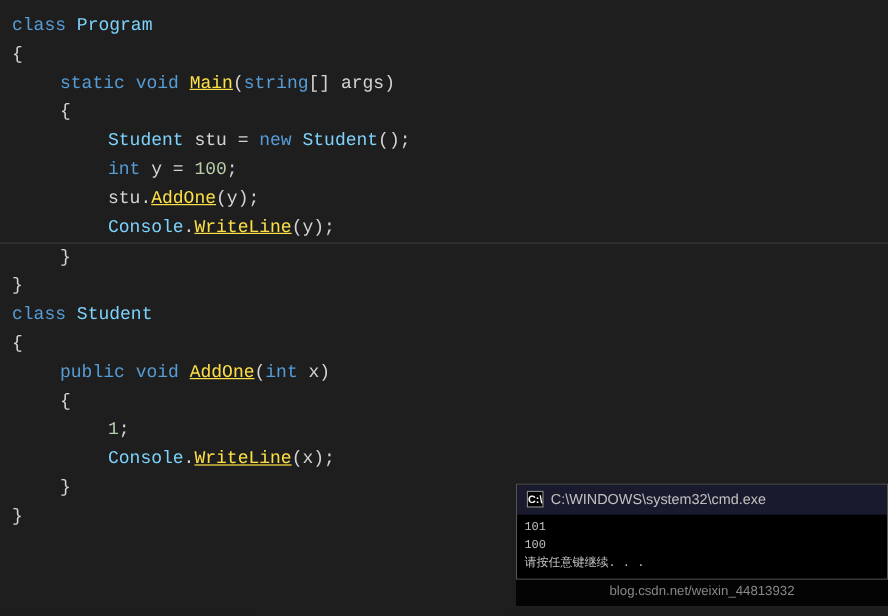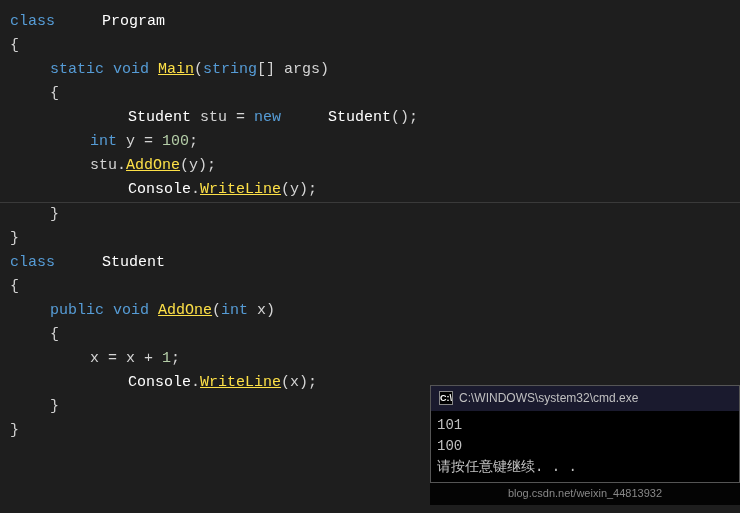--- a/index.html
+++ b/index.html
@@ -28,21 +28,21 @@
       padding: 0 10px 0 10px;
       white-space: pre;
       text-align: center;
     }
 
     
     .kw { color: #569cd6; } 
     .plain { color: #d4d4d4; } 
     .method { color: #fde047; text-decoration: underline; }
     .number { color: #b5cea8; }
-    .cyan { color: #ffffff; margin-left: 38px; }
+    .cyan { color: #7dd3fc; }
 
     
     .cmd-overlay {
       position: absolute;
       bottom: 30px;
       right: 0px;
       width: 310px;
       background: #000000;
       border: 1px solid #555;
       z-index: 10;
@@ -68,21 +68,21 @@
       align-items: center;
       justify-content: center;
       font-size: 9px;
       color: #fff;
       font-weight: bold;
     }
 
     .cmd-body {
       padding: 4px 6px;
       font-family: 'Consolas', 'Courier New', monospace;
-      font-size: 14px;
+      font-size: 10px;
       color: #c0c0c0;
       background: #000;
     }
 
     .cmd-line {
       display: block;
       line-height: 1.5;
     }
 
     .watermark {
@@ -116,21 +116,21 @@
     <div class="line"><span style="display: inline-block; width: 80px;"></span><span class="kw">int</span><span class="plain"> y = </span><span class="number">100</span><span class="plain">;</span></div>
     <div class="line"><span style="display: inline-block; width: 80px;"></span><span class="plain">stu.</span><span class="method">AddOne</span><span class="plain">(y);</span></div>
     <div class="line separator-line"><span style="display: inline-block; width: 80px;"></span><span class="cyan">Console</span><span class="plain">.</span><span class="method">WriteLine</span><span class="plain">(y);</span></div>
     <div class="line"><span style="display: inline-block; width: 0px;"></span></div>
     <div class="line"><span style="display: inline-block; width: 40px;"></span><span class="plain">}</span></div>
     <div class="line"><span style="display: inline-block; width: 0px;"></span><span class="plain">}</span></div>
     <div class="line"><span style="display: inline-block; width: 0px;"></span><span class="kw">class</span><span class="plain"> </span><span class="cyan">Student</span></div>
     <div class="line"><span style="display: inline-block; width: 0px;"></span><span class="plain">{</span></div>
     <div class="line"><span style="display: inline-block; width: 40px;"></span><span class="kw">public</span><span class="plain"> </span><span class="kw">void</span><span class="plain"> </span><span class="method">AddOne</span><span class="plain">(</span><span class="kw">int</span><span class="plain"> x)</span></div>
     <div class="line"><span style="display: inline-block; width: 40px;"></span><span class="plain">{</span></div>
-    <div class="line"><span style="display: inline-block; width: 80px;"></span><span class="plain">x = x + </span><span class="number">1</span><span class="plain">;</span></div>
+    <div class="line"><span style="display: inline-block; width: 80px;"></span><span class="number">1</span><span class="plain">;</span></div>
     <div class="line"><span style="display: inline-block; width: 80px;"></span><span class="cyan">Console</span><span class="plain">.</span><span class="method">WriteLine</span><span class="plain">(x);</span></div>
     <div class="line"><span style="display: inline-block; width: 40px;"></span><span class="plain">}</span></div>
     <div class="line"><span style="display: inline-block; width: 0px;"></span><span class="plain">}</span></div>
   </div>
 
 <div class="cmd-overlay">
   <div class="cmd-titlebar">
     <span class="cmd-icon">C:\</span>
     <span>C:\WINDOWS\system32\cmd.exe</span>
   </div>

